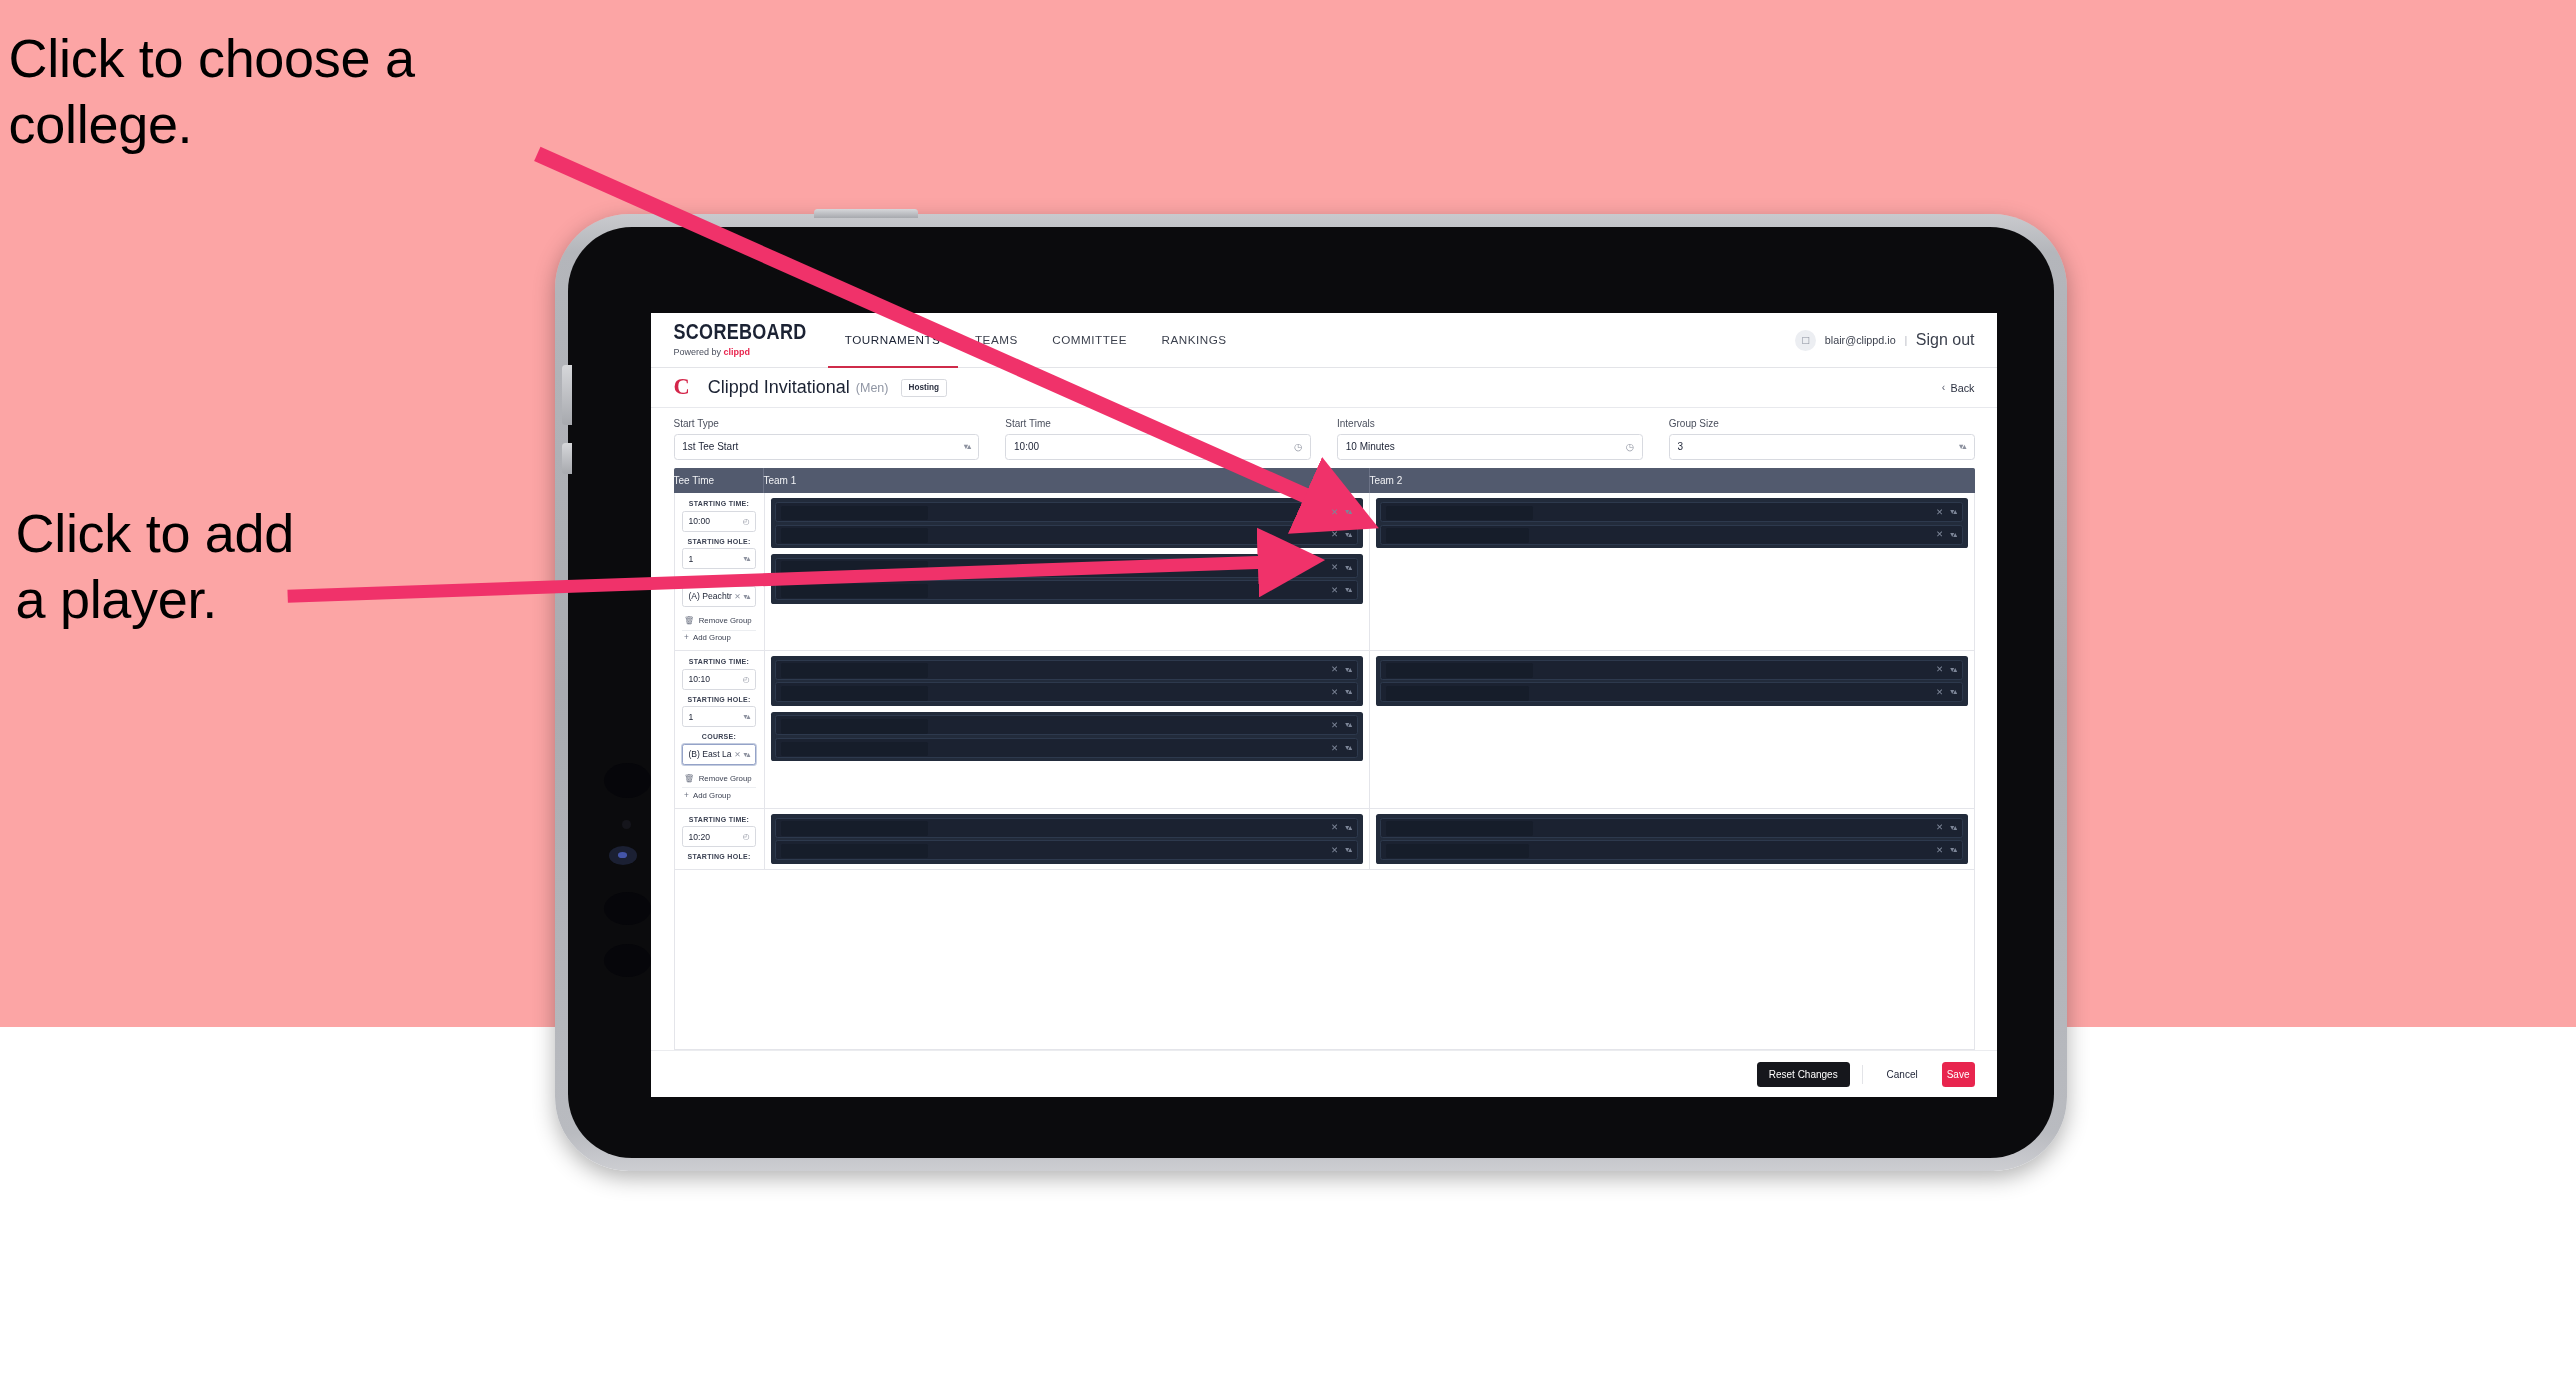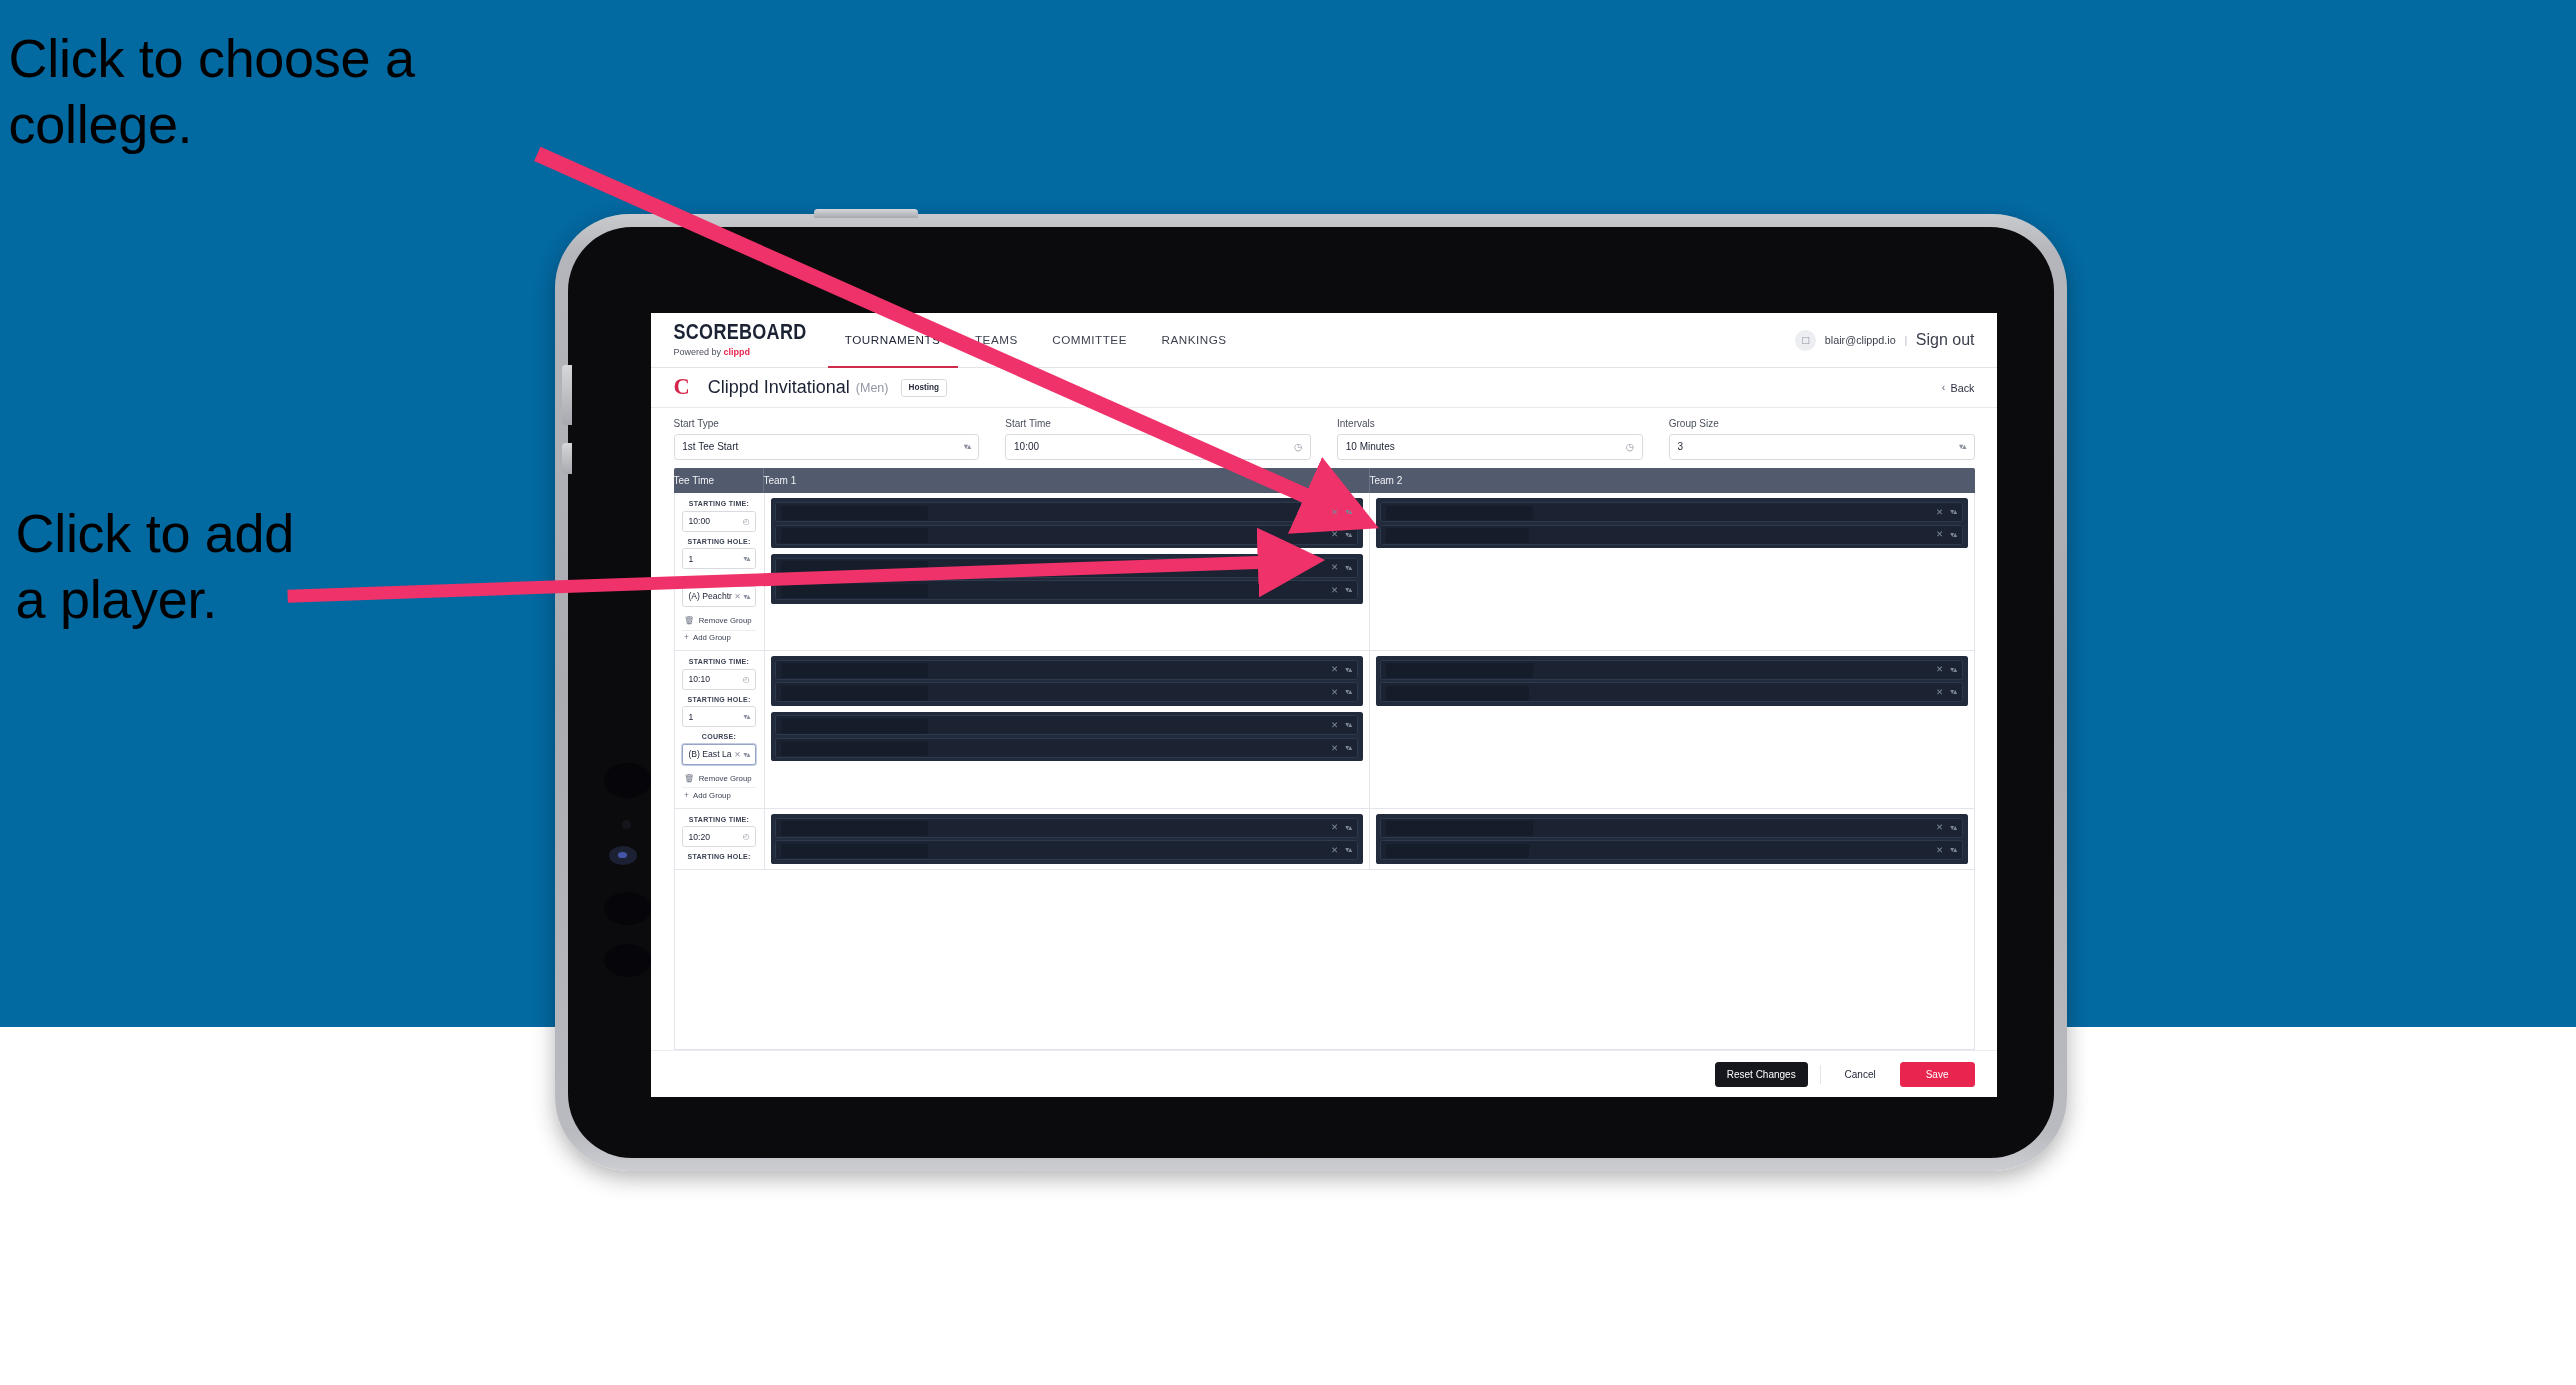--- a/index.html
+++ b/index.html
@@ -2,21 +2,21 @@
 <html style="font-size:14px"><head>
 <meta charset="utf-8">
 <style>
   * { box-sizing: border-box; margin: 0; padding: 0; }
   html, body {
     width: 2576px; height: 1386px;
     background: #ffffff;
     font-family: "Liberation Sans", sans-serif;
     overflow: hidden;
   }
-  #stage { position: relative; width: 2576px; height: 1027px; background:#0369a1; }
+  #stage { position: relative; width: 2576px; height: 1027px; background:#fca5a5; }
 
   
   .callout {
     position: absolute;
     font-family: "Liberation Sans", sans-serif;
     font-size: 54px;
     line-height: 1.22;
     color: #000;
     letter-spacing: -0.3px;
     white-space: pre-line;
@@ -180,21 +180,21 @@
   .slot-icons .ss { color:#7d8698; font-size:7.8px; line-height:1; letter-spacing:-0.9px; }
 
   
   .footer {
     flex:0 0 auto; height:47px; background:#fff; border-top:0.9px solid #ebecef;
     display:flex; align-items:center; justify-content:flex-end; gap:12px; padding:0 22.5px;
   }
   .btn { font-size:10px; border-radius:3.5px; padding:7px 12px; cursor:pointer; border:none; }
   .btn-dark { background:#16171c; color:#fff; }
   .btn-ghost { background:transparent; color:#23283a; }
-  .btn-save { background:#e8254e; color:#fff; padding:7px 26px; }
+  .btn-save { background:#e8254e; color:#fff; padding:7px 5px; }
   .vsep { width:0.9px; height:19px; background:#e3e4e8; }
 </style>
 </head>
 <body>
 
 <div id="stage">
 
   <div class="callout" id="callout-college">Click to choose a
 college.</div>
 

